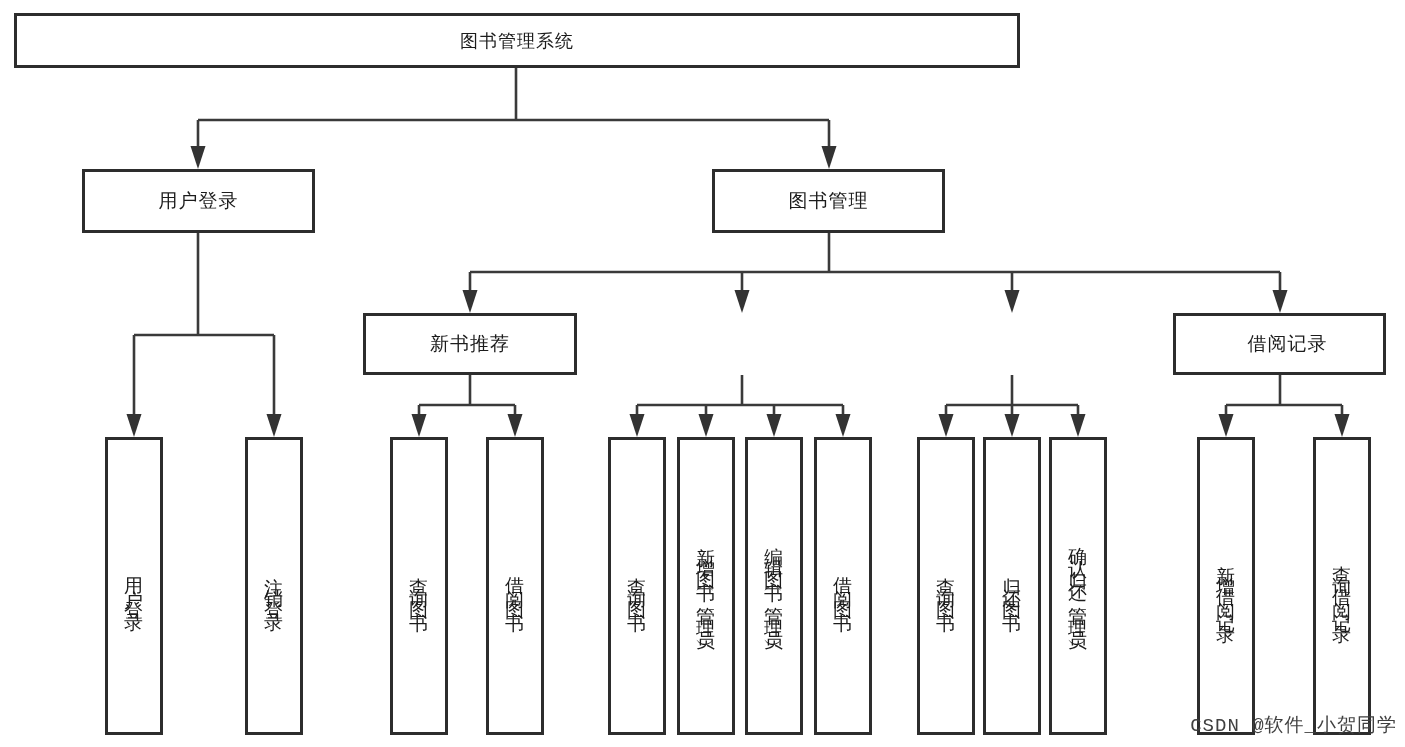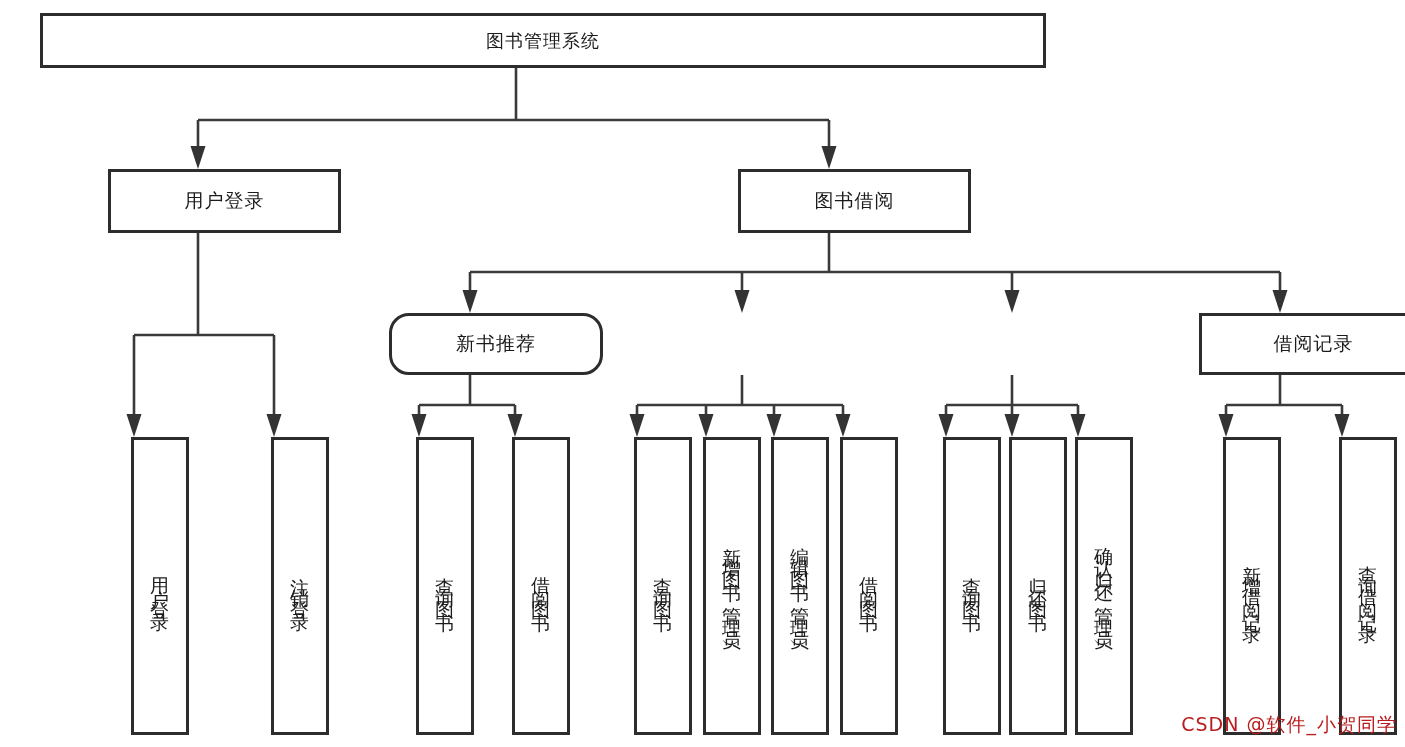--- a/index.html
+++ b/index.html
@@ -34,40 +34,40 @@
     box-sizing: border-box;
     background: #ffffff;
     border: 3px solid #2d2d2d;
     display: flex;
     align-items: center;
     justify-content: center;
     color: #1c1c1c;
     font-size: 19px;
     letter-spacing: 1px;
     z-index: 2;
-    margin-left: 26px;
   }
   .box.root { font-size: 18px; }
   .vlabel {
     writing-mode: vertical-rl;
     text-orientation: mixed;
     letter-spacing: 12px;
     font-size: 19px;
     color: #1c1c1c;
     line-height: 1;
   }
   .watermark {
     position: absolute;
     right: 8px;
     top: 712px;
     font-size: 19px;
-    color: #b91c1c;
+    color: #404040;
     letter-spacing: 1px;
     z-index: 6;
     white-space: nowrap;
+    font-family: Liberation Mono, monospace;
   }
 </style>
 </head>
 <body>
 
 <div class="canvas">
 
   <svg class="connectors" viewBox="0 0 1405 747" xmlns="http://www.w3.org/2000/svg">
 
     <path class="ln" d="M516 68 V120"></path>
@@ -131,24 +131,24 @@
   </svg>
 
   <div class="box root" style="left:14px; top:13px; width:1006px; height:55px;">
     <span>图书管理系统</span>
   </div>
 
   <div class="box" style="left:82px; top:169px; width:233px; height:64px;">
     <span>用户登录</span>
   </div>
   <div class="box" style="left:712px; top:169px; width:233px; height:64px;">
-    <span>图书借阅</span>
+    <span>图书管理</span>
   </div>
 
-  <div class="box" style="left:363px; top:313px; width:214px; height:62px;border-radius:20px;">
+  <div class="box" style="left:363px; top:313px; width:214px; height:62px;">
     <span>新书推荐</span>
   </div>
   <div class="box" style="left:1173px; top:313px; width:213px; height:62px;padding-left:16px;">
     <span>借阅记录</span>
   </div>
 
   <div class="box" style="left:105px; top:437px; width:58px; height:298px;">
     <span class="vlabel">用户登录</span>
   </div>
   <div class="box" style="left:245px; top:437px; width:58px; height:298px;">

